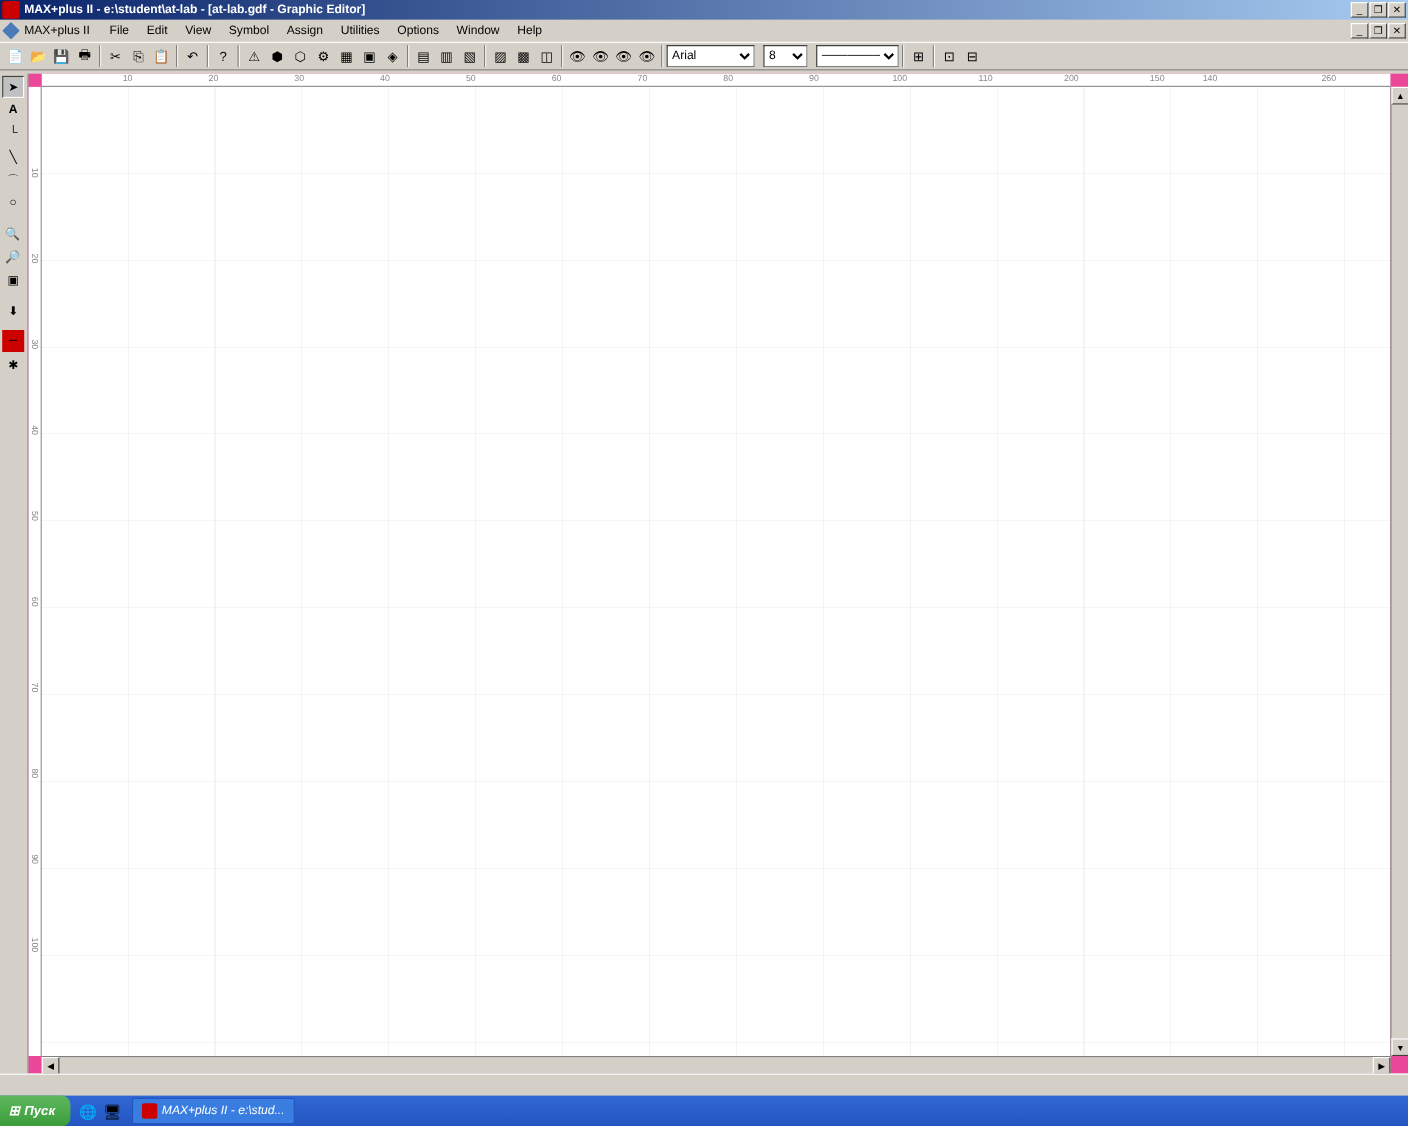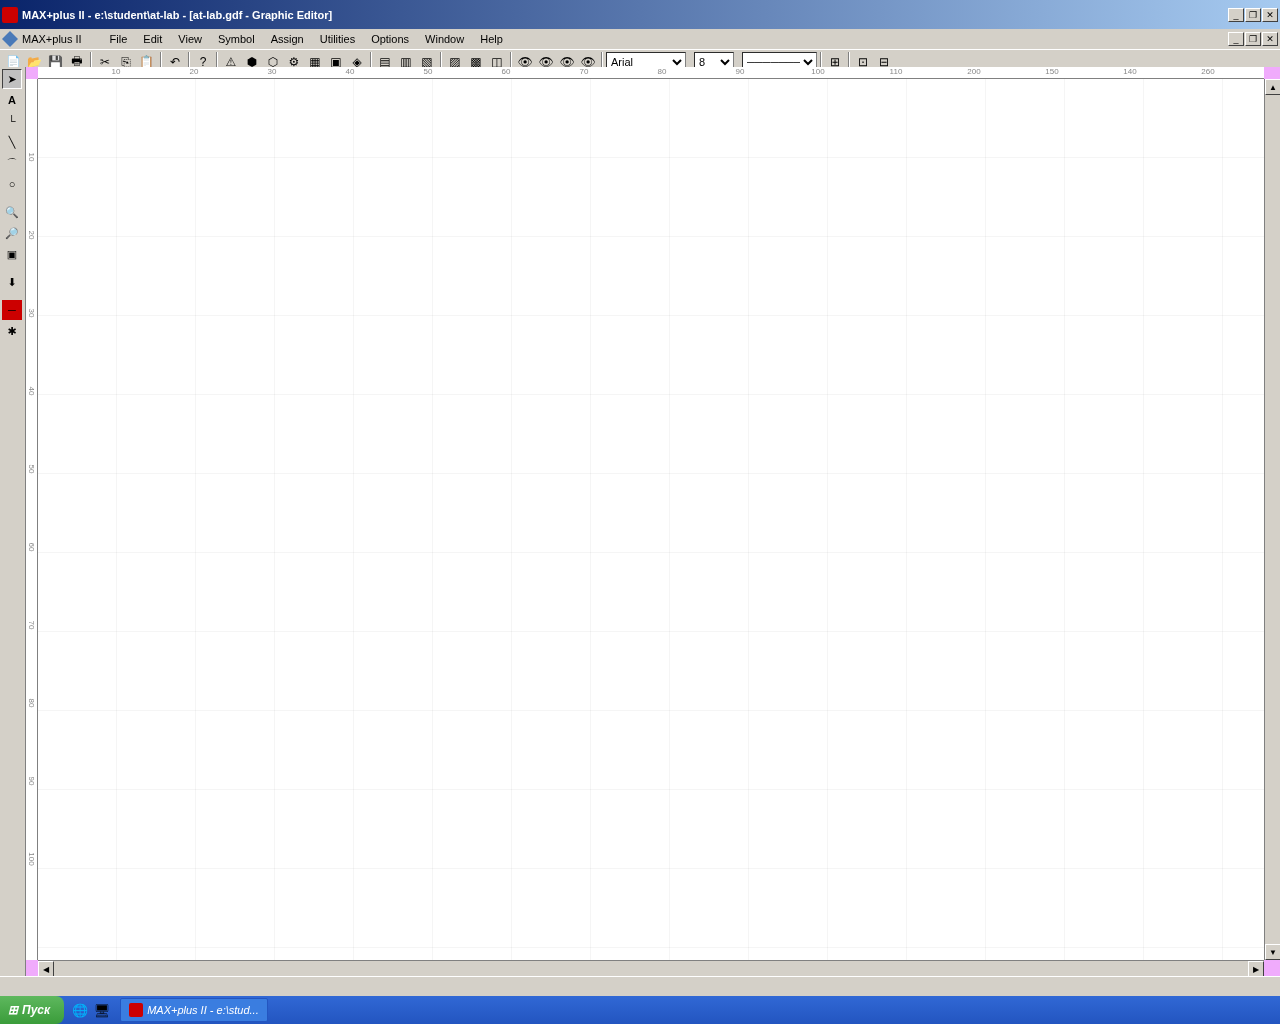--- a/index.html
+++ b/index.html
@@ -1,52 +1,52 @@
 <!DOCTYPE html>
 <html><head>
 <meta charset="utf-8">
 <style>
 * { box-sizing: border-box; margin: 0; padding: 0; }
 body { font-family: Tahoma, Arial, sans-serif; font-size: 11px; overflow: hidden; background: #d4d0c8; width: 1280px; height: 1024px; position: relative; }
 
 
-.titlebar { height: 29px; background: linear-gradient(to right, #0a246a, #a6caf0); display: flex; align-items: center; padding: 0 2px; }
+.titlebar { height: 18px; background: linear-gradient(to right, #0a246a, #a6caf0); display: flex; align-items: center; padding: 0 2px; }
 .titlebar .icon { width: 16px; height: 16px; background: #c00; border-radius: 2px; margin-right: 4px; }
 .titlebar .title { color: #fff; font-weight: bold; flex: 1; font-size: 11px; }
 .titlebar .winbtns { display: flex; gap: 1px; }
 .winbtn { width: 16px; height: 14px; background: #d4d0c8; border: 1px solid #fff; border-right-color: #404040; border-bottom-color: #404040; font-size: 9px; display: flex; align-items: center; justify-content: center; cursor: pointer; font-family: Marlett, Arial; }
 
 
 .mdibar { height: 20px; background: #d4d0c8; display: flex; align-items: center; padding: 0 2px; }
 .mdibar .icon { width: 16px; height: 16px; margin-right: 4px; position: relative; }
 .mdibar .icon::after { content: ""; position: absolute; inset: 0; background: #4a7ab8; clip-path: polygon(50% 0, 100% 50%, 50% 100%, 0 50%); }
 
 
-.menubar { display: flex; font-size: 11px; margin-left: 10px; }
+.menubar { display: flex; font-size: 11px; }
 .menuitem { padding: 2px 8px; cursor: pointer; }
 
 
 .toolbar { height: 26px; background: #d4d0c8; border-top: 1px solid #fff; border-bottom: 1px solid #808080; display: flex; align-items: center; padding: 0 4px; gap: 1px; }
 .tbtn { width: 20px; height: 20px; border: 1px solid transparent; display: flex; align-items: center; justify-content: center; cursor: pointer; font-size: 12px; }
 .tsep { width: 2px; height: 20px; border-left: 1px solid #808080; border-right: 1px solid #fff; margin: 0 2px; }
 .tselect { height: 20px; font-size: 11px; background: #fff; border: 1px inset #808080; }
 .tselect.font { width: 80px; }
 .tselect.size { width: 40px; }
 .tselect.line { width: 75px; }
 
 
 .workarea { position: absolute; left: 0; top: 67px; right: 0; bottom: 48px; display: flex; }
 
 
 .palette { width: 26px; background: #d4d0c8; border-right: 1px solid #808080; display: flex; flex-direction: column; padding: 2px; gap: 1px; }
 .palbtn { width: 20px; height: 20px; border: 1px solid transparent; display: flex; align-items: center; justify-content: center; cursor: pointer; }
 .palbtn.active { border-color: #404040 #fff #fff #404040; background: #c0c0c0; }
 
 
-.canvaswrap { flex: 1; position: relative; background: #f0abfc; }
+.canvaswrap { flex: 1; position: relative; background: #ec4899; }
 .ruler-h { position: absolute; left: 12px; top: 0; right: 16px; height: 12px; background: #fff; border-bottom: 1px solid #808080; }
 .ruler-v { position: absolute; left: 0; top: 12px; width: 12px; bottom: 16px; background: #fff; border-right: 1px solid #808080; }
 .ruler-h span { position: absolute; font-size: 8px; color: #888; top: 0; transform: translateX(-50%); }
 .ruler-v span { position: absolute; font-size: 8px; color: #888; left: 1px; transform: translateY(-50%); writing-mode: vertical-rl; }
 
 .canvas { position: absolute; left: 12px; top: 12px; right: 16px; bottom: 16px; background: #fff; overflow: hidden; }
 .grid { position: absolute; inset: 0; background-image: repeating-linear-gradient(to right, transparent 0 78px, rgba(0,0,0,0.04) 78px 79px), repeating-linear-gradient(to bottom, transparent 0 78px, rgba(0,0,0,0.04) 78px 79px); }
 
 
 .scroll-v { position: absolute; right: 0; top: 12px; width: 16px; bottom: 16px; background: #d4d0c8; border-left: 1px solid #808080; }
@@ -190,21 +190,21 @@
         <span style="left:312px">40</span>
       <span style="left:390px">50</span>
         <span style="left:468px">60</span>
       <span style="left:546px">70</span>
         <span style="left:624px">80</span>
       <span style="left:702px">90</span>
         <span style="left:780px">100</span>
       <span style="left:858px">110</span>
         <span style="left:936px">200</span>
       <span style="left:1014px">150</span>
-        <span style="left:1092px">140</span>
+        <span style="left:1062px">140</span>
       <span style="left:1170px">260</span>
     </div>
     <div class="ruler-v">
       <span style="top:78px">10</span>
         <span style="top:156px">20</span>
       <span style="top:234px">30</span>
         <span style="top:312px">40</span>
       <span style="top:390px">50</span>
         <span style="top:468px">60</span>
       <span style="top:546px">70</span>

